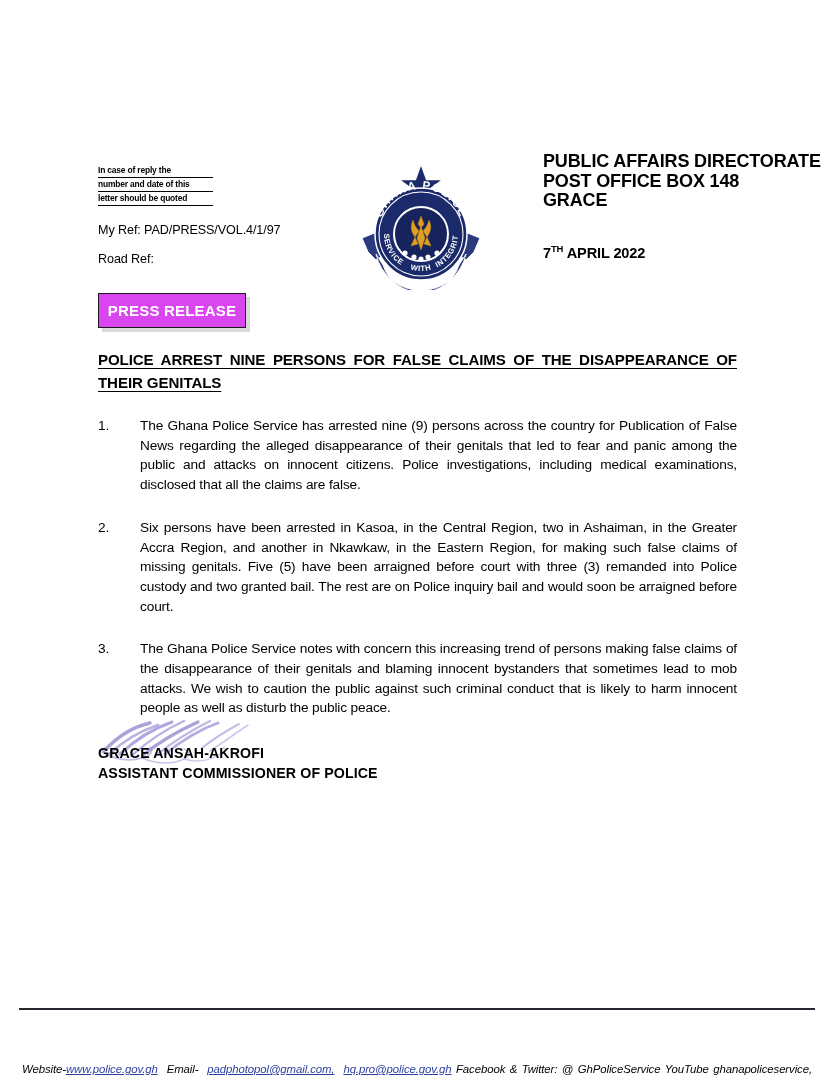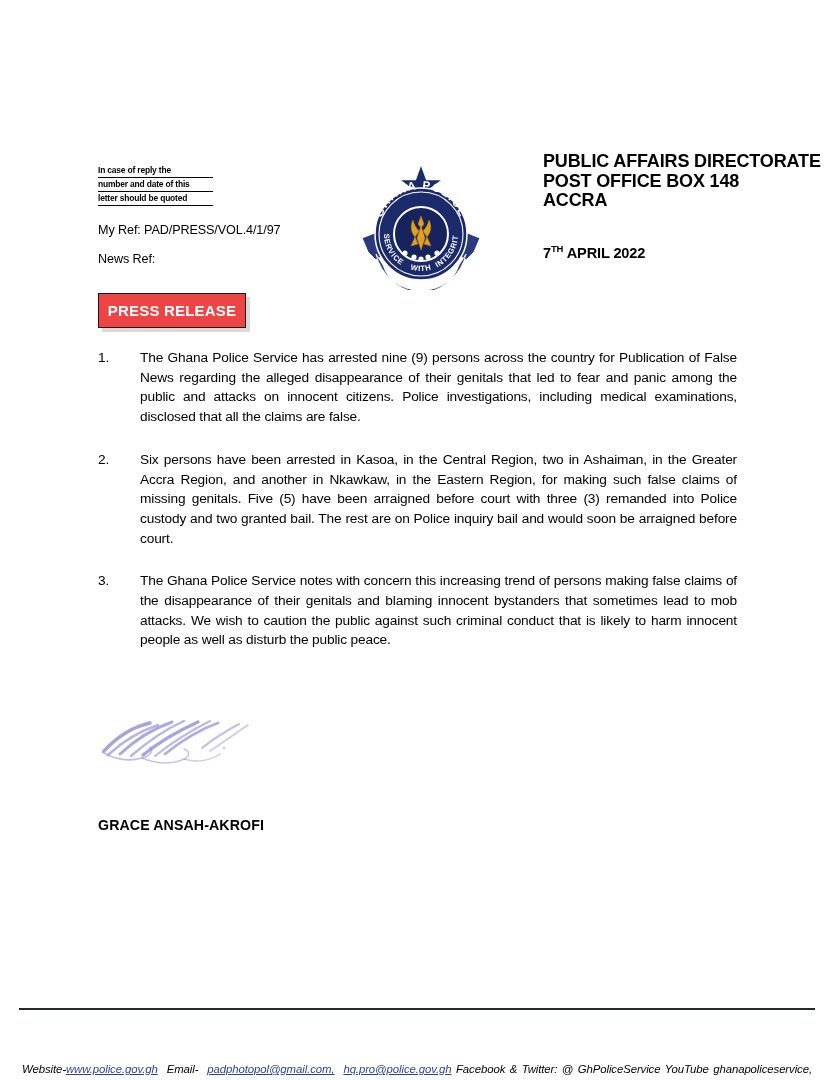--- a/index.html
+++ b/index.html
@@ -96,21 +96,21 @@
   }
   #release-date sup { font-size: 9.5px; vertical-align: super; }
 
   
   #press-release-badge {
     position: absolute;
     left: 98px;
     top: 293px;
     width: 148px;
     height: 35px;
-    background: #ef4444;
+    background: #d946ef;
     border: 1px solid #1a1a1a;
     box-shadow: 4px 4px 0 0 #d9d9d9;
     box-sizing: border-box;
   }
   #press-release-badge span {
     display: block;
     color: #ffffff;
     font-weight: bold;
     font-size: 15px;
     letter-spacing: 0.2px;
@@ -164,21 +164,21 @@
     width: 400px;
   }
   #signature-mark {
     width: 170px;
     height: 52px;
     display: block;
   }
   #signature-block {
     position: absolute;
     left: 98px;
-    top: 816px;
+    top: 744px;
     font-weight: bold;
     font-size: 14.2px;
     line-height: 19.6px;
     letter-spacing: 0.1px;
   }
   #signature-block .sig-line { display: block; white-space: nowrap; }
 
   
   #doc-footer {
     position: absolute;
@@ -218,21 +218,21 @@
 
 <div id="letter-header">
 
   <div id="reply-note">
     <span class="rn-line"><span>In </span><span class="rn-strong">case</span><span> of reply the</span></span>
     <span class="rn-line">number and date of this</span>
     <span class="rn-line">letter  should  be  quoted</span>
   </div>
 
   <div id="my-ref">My Ref: PAD/PRESS/VOL.4/1/97</div>
-  <div id="your-ref">News Ref:</div>
+  <div id="your-ref">Road Ref:</div>
 
   <div id="police-logo">
     <svg viewBox="0 0 126 132" xmlns="http://www.w3.org/2000/svg">
       <defs>
         <path id="arcTop" d="M 22 72 A 41 41 0 0 1 104 72" fill="none"></path>
         <path id="arcBot" d="M 26 76 A 37 37 0 0 0 100 76" fill="none"></path>
       </defs>
 
       <polygon points="63,6 68.6,21.5 85,21.5 71.8,31.3 76.8,47 63,37.5 49.2,47 54.2,31.3 41,21.5 57.4,21.5" fill="#1b2a6b" stroke="#ffffff" stroke-width="1.4"></polygon>
 
@@ -274,31 +274,32 @@
         <circle cx="63" cy="101" r="2.6"></circle>
         <circle cx="70" cy="99" r="2.6"></circle>
         <circle cx="79" cy="95" r="2.6"></circle>
       </g>
     </svg>
   </div>
 
   <div id="address-block">
     <span class="addr-line">PUBLIC AFFAIRS DIRECTORATE</span>
     <span class="addr-line">POST OFFICE BOX 148</span>
-    <span class="addr-line">ACCRA</span>
+    <span class="addr-line">GRACE</span>
   </div>
 
   <div id="release-date"><span>7</span><sup>TH</sup><span> APRIL 2022</span></div>
 </div>
 
 <div id="press-release-badge">
   <span>PRESS RELEASE</span>
 </div>
 
 <div id="doc-body">
+  <h1 id="headline">POLICE ARREST NINE PERSONS FOR FALSE CLAIMS OF THE DISAPPEARANCE OF THEIR GENITALS</h1>
 
   <p class="para">
     <span class="num">1.</span>
     <span>The Ghana Police Service has arrested nine (9) persons across the country for Publication of False News regarding the alleged disappearance of their genitals that led to fear and panic among the public and attacks on innocent citizens. Police investigations, including medical examinations, disclosed that all the claims are false.</span>
   </p>
 
   <p class="para">
     <span class="num">2.</span>
     <span>Six persons have been arrested in Kasoa, in the Central Region, two in Ashaiman, in the Greater Accra Region, and another in Nkawkaw, in the Eastern Region, for making such false claims of missing genitals. Five (5) have been arraigned before court with three (3) remanded into Police custody and two granted bail. The rest are on Police inquiry bail and would soon be arraigned before court.</span>
   </p>
@@ -324,19 +325,20 @@
       <path d="M 86 41 C 98 45 112 43 122 36" stroke-width="1.5" opacity="0.5"></path>
       <path d="M 104 30 C 114 22 128 13 141 6" stroke-width="2.0" opacity="0.6"></path>
       <path d="M 112 33 C 124 25 138 15 150 7" stroke-width="1.6" opacity="0.5"></path>
       <circle cx="126" cy="30" r="1.2" fill="#9a93d4" stroke="none" opacity="0.55"></circle>
     </g>
   </svg>
 </div>
 
 <div id="signature-block">
   <span class="sig-line">GRACE ANSAH-AKROFI</span>
+  <span class="sig-line">ASSISTANT COMMISSIONER OF POLICE</span>
 </div>
 
 <div id="doc-footer">
   <div id="footer-rule"></div>
   <div id="footer-text"><span>Website-</span><a class="flink" href="#">www.police.gov.gh</a>&nbsp;&nbsp;<span>Email-</span>&nbsp;&nbsp;<a class="flink" href="#">padphotopol@gmail.com,</a>&nbsp;&nbsp;<a class="flink" href="#">hq.pro@police.gov.gh</a>&nbsp;<span>Facebook &amp; Twitter: @ GhPoliceService YouTube ghanapoliceservice, Whatsapp (videos &amp; pictures only) 0206639121 Road Policing Numbers: 0550323323, 02755000156 Emergency – 112, 191, 18555 Post Office Box GP 116, Accra</span></div>
 
 </div>
 
 </body></html>

